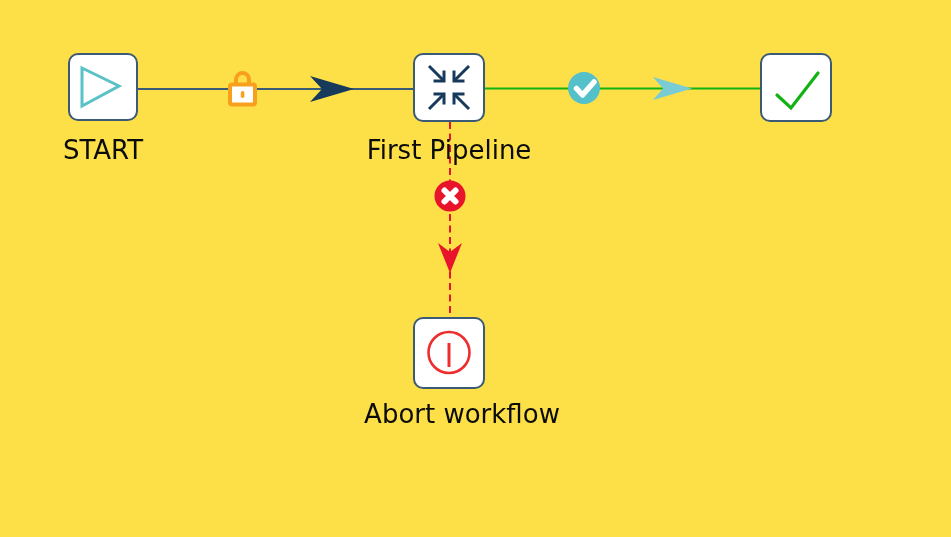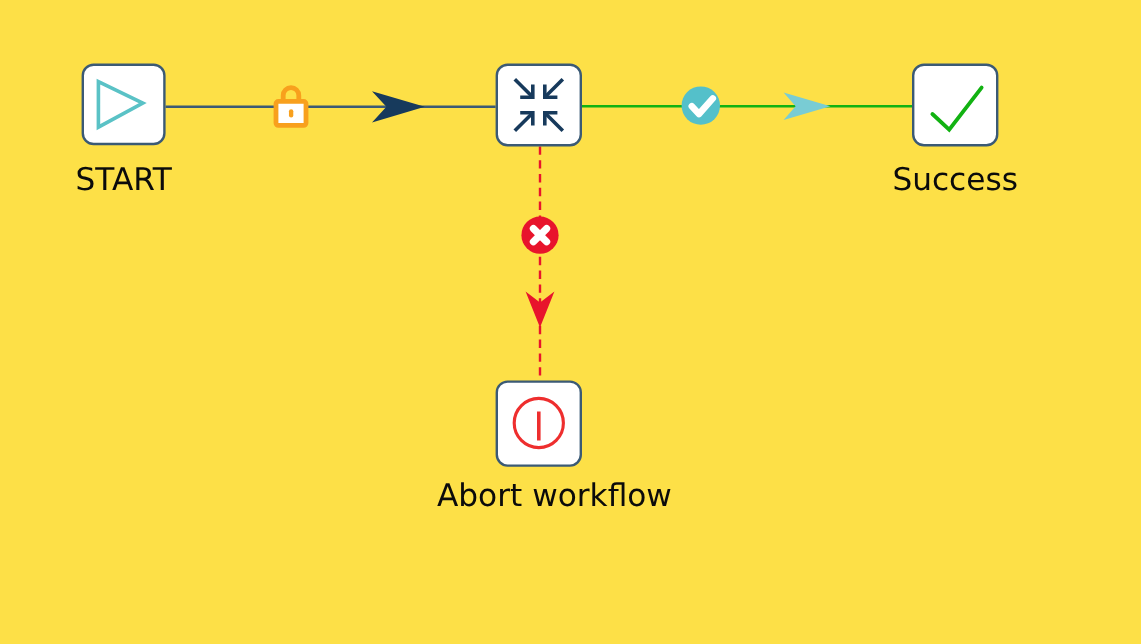--- a/index.html
+++ b/index.html
@@ -106,16 +106,16 @@
   </div>
 
   <div class="node" style="left:413px; top:317px; width:72px; height:72px;">
     <svg width="68" height="68" viewBox="0 0 68 68">
       <circle cx="34" cy="33.5" r="20.5" fill="none" style="stroke:var(--red-icon)" stroke-width="2.6"></circle>
       <line x1="34" y1="24" x2="34" y2="48" style="stroke:var(--red-icon)" stroke-width="3"></line>
     </svg>
   </div>
 
   <div class="node-label" style="left:-7px; top:135px;">START</div>
-  <div class="node-label" style="left:686px; top:135px;">Success</div>
+  <div class="node-label" style="left:339px; top:135px;">First Pipeline</div>
   <div class="node-label" style="left:352px; top:399px;">Abort workflow</div>
 
 </div>
 
 </body></html>

